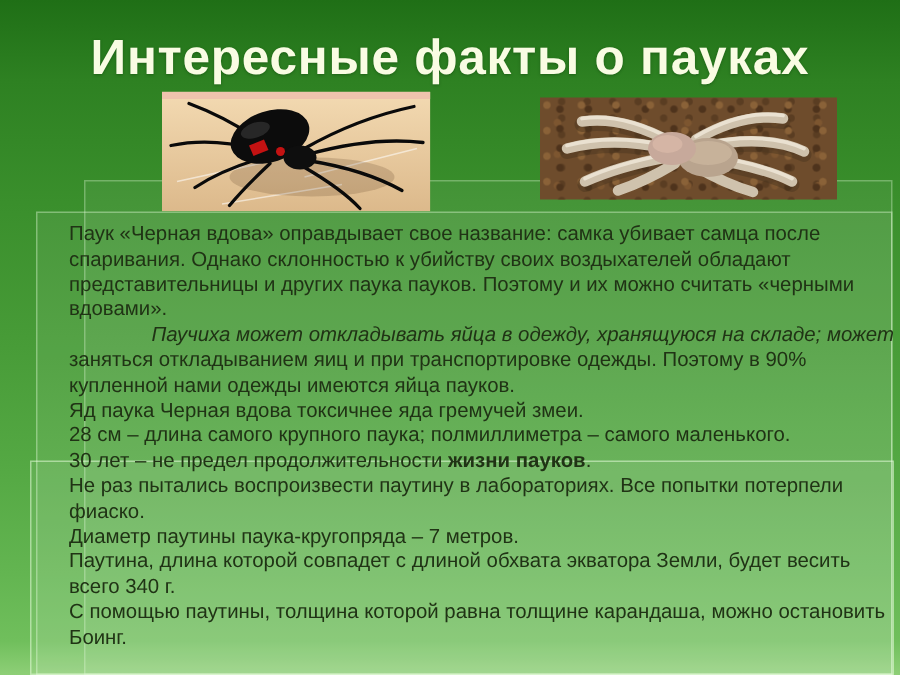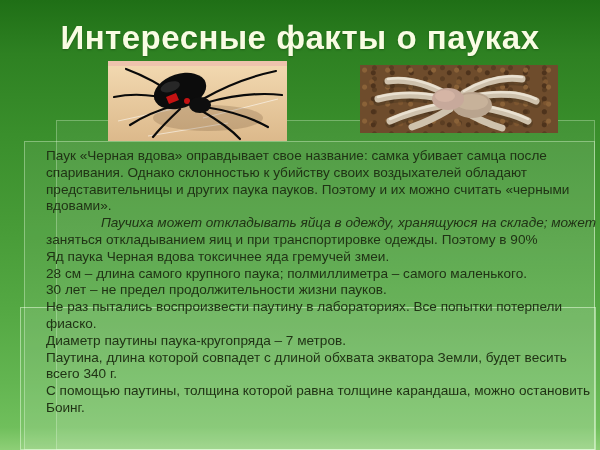--- a/index.html
+++ b/index.html
@@ -47,21 +47,21 @@
       radial-gradient(circle at 85% 25%, #5a3d22 2px, transparent 3px);
     background-size:23px 17px, 19px 13px, 29px 21px, 17px 11px;
   }
   .photo svg{display:block;}
   .body-text{
     position:absolute;left:46px;top:148px;width:548px;
     font-size:13.6px;line-height:16.8px;
     color:#203315;
   }
   .line{white-space:pre;height:16.8px;}
-  .line .bold{font-weight:normal;}
+  .line .bold{font-weight:bold;}
 </style>
 </head>
 <body>
 
 <div class="slide">
 
   <div class="panel panel-back"></div>
   <div class="panel panel-main"></div>
   <div class="panel panel-bottom"></div>
 
@@ -138,20 +138,21 @@
     </svg>
   </div>
 
   <div class="body-text">
       <div class="line"><span>Паук «Черная вдова» оправдывает свое название: самка убивает самца после</span></div>
       <div class="line"><span>спаривания. Однако склонностью к убийству своих воздыхателей обладают</span></div>
       <div class="line"><span>представительницы и других паука пауков. Поэтому и их можно считать «черными</span></div>
       <div class="line"><span>вдовами».</span></div>
       <div class="line" style="padding-left: 55px; font-style: italic;"><span>Паучиха может откладывать яйца в одежду, хранящуюся на складе; может</span></div>
       <div class="line"><span>заняться откладыванием яиц и при транспортировке одежды. Поэтому в 90%</span></div>
+      <div class="line"><span>купленной нами одежды имеются яйца пауков.</span></div>
       <div class="line"><span>Яд паука Черная вдова токсичнее яда гремучей змеи.</span></div>
       <div class="line"><span>28 см – длина самого крупного паука; полмиллиметра – самого маленького.</span></div>
       <div class="line"><span>30 лет – не предел продолжительности </span><span class="bold">жизни пауков</span><span>.</span></div>
       <div class="line"><span>Не раз пытались воспроизвести паутину в лабораториях. Все попытки потерпели</span></div>
       <div class="line"><span>фиаско.</span></div>
       <div class="line"><span>Диаметр паутины паука-кругопряда – 7 метров.</span></div>
       <div class="line"><span>Паутина, длина которой совпадет с длиной обхвата экватора Земли, будет весить</span></div>
       <div class="line"><span>всего 340 г.</span></div>
       <div class="line"><span>С помощью паутины, толщина которой равна толщине карандаша, можно остановить</span></div>
       <div class="line"><span>Боинг.</span></div>

